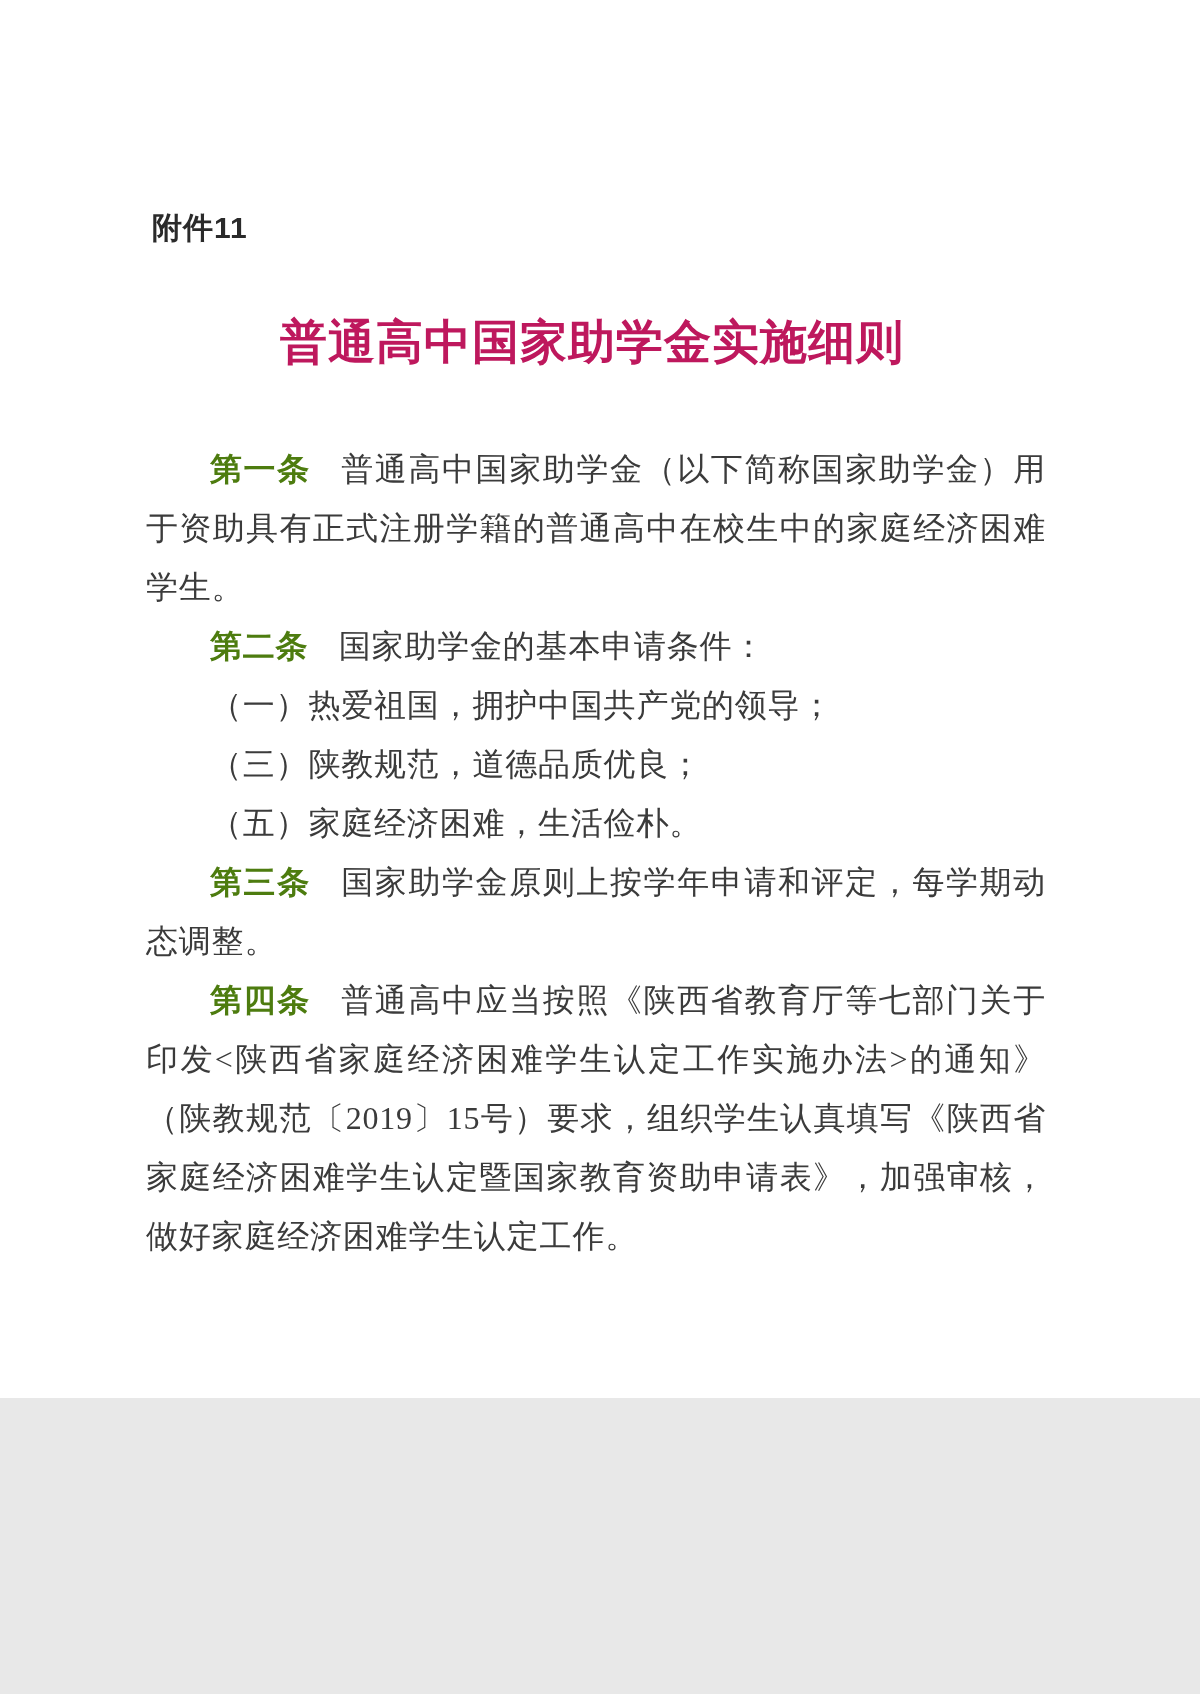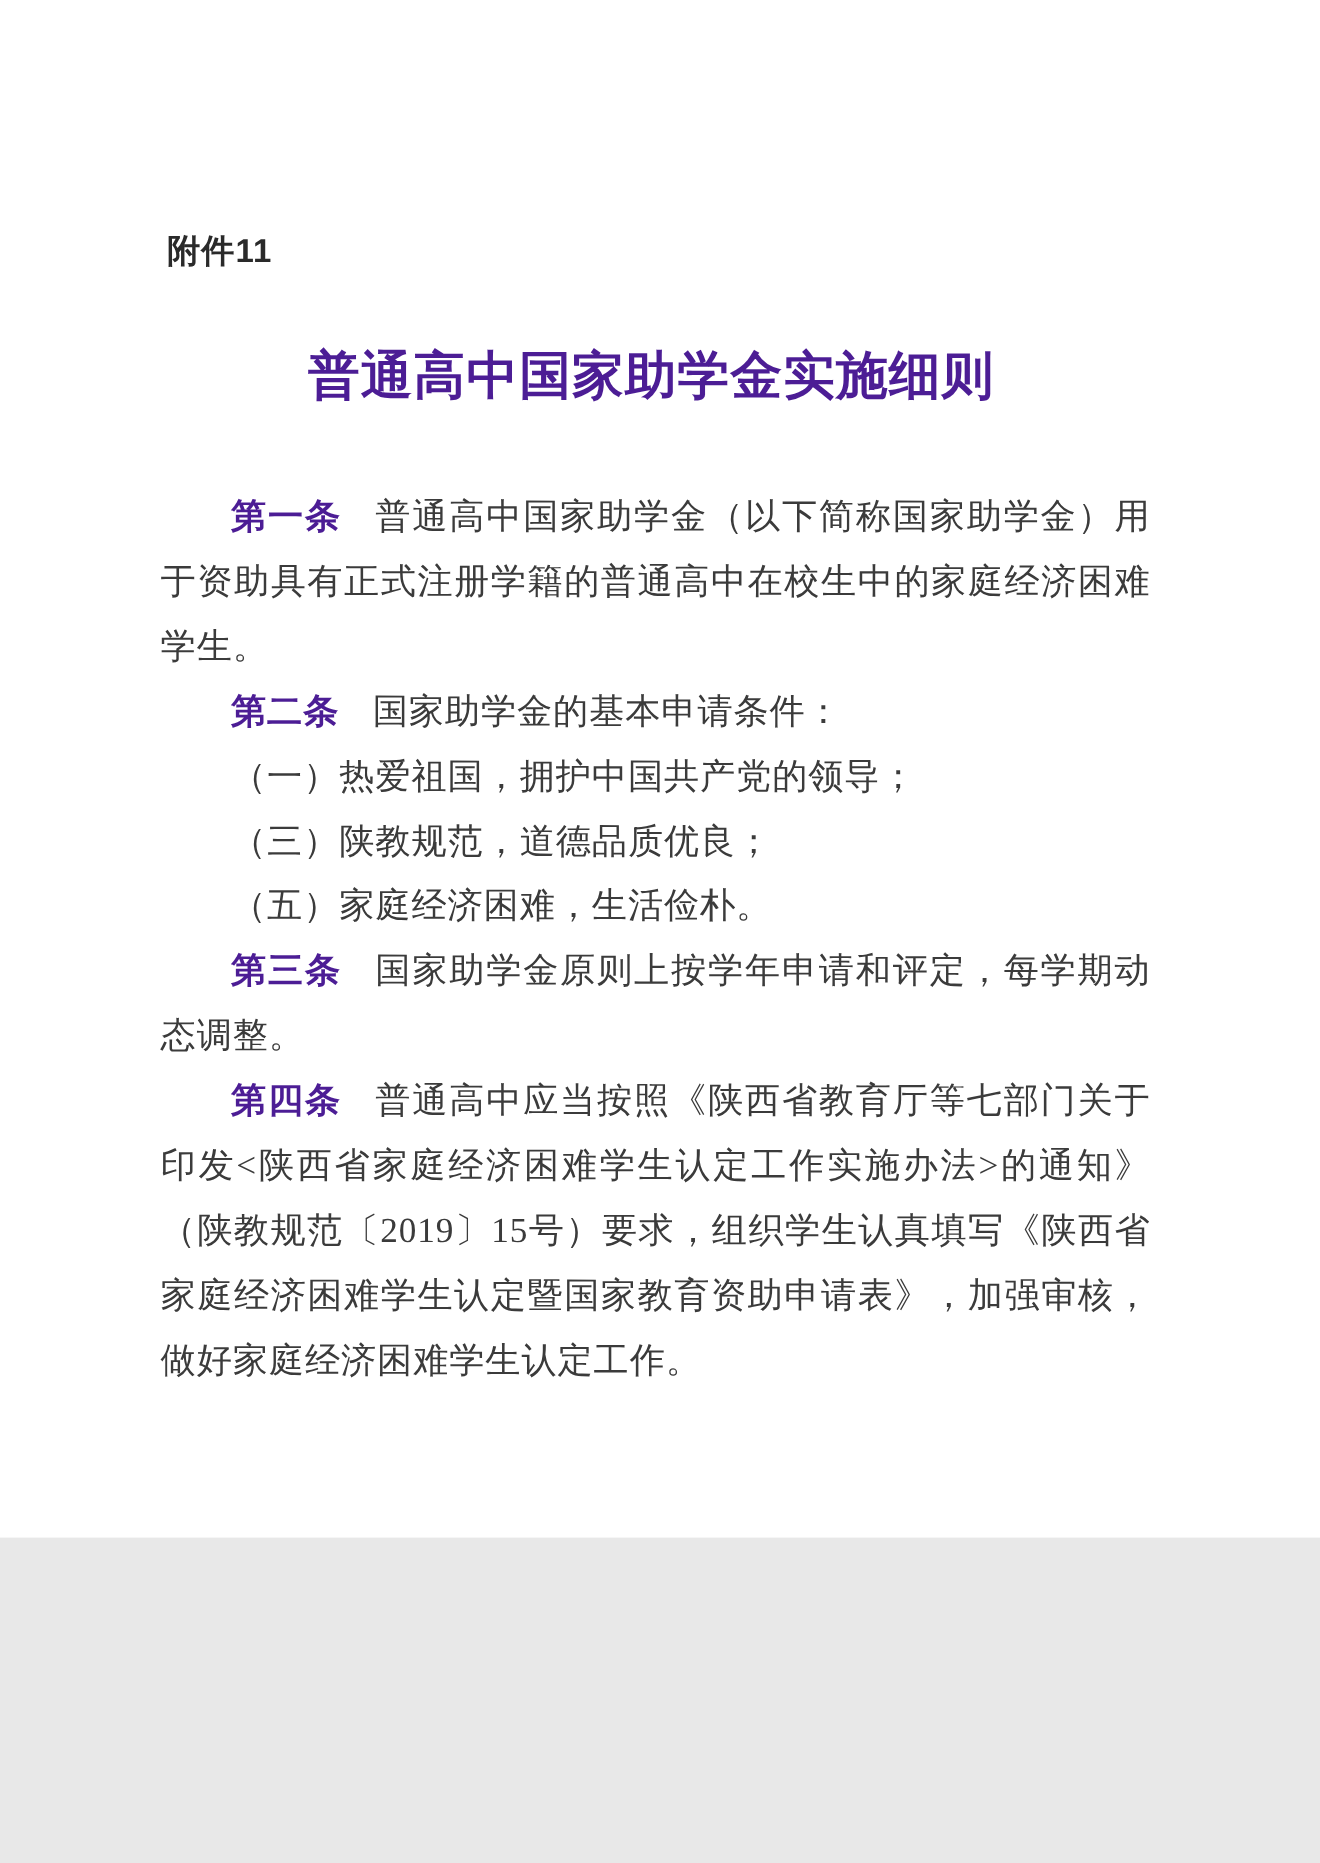--- a/index.html
+++ b/index.html
@@ -29,42 +29,42 @@
   .doc-title {
     position: absolute;
     left: 0;
     top: 314px;
     width: 1184px; 
     margin: 0;
     text-align: center;
     font-size: 47px;
     line-height: 56px;
     font-weight: bold;
-    color: #4c1d95;
+    color: #be185d;
     letter-spacing: 1px;
   }
   .doc-body {
     position: absolute;
     left: 146px;
     top: 440px;
     width: 900px;
     font-size: 32px;
     line-height: 59px;
     letter-spacing: 0.8px;
     text-align: justify;
     color: #3b3b3b;
   }
   .para {
     margin: 0;
     text-indent: 2em;
   }
   .term {
     font-family: "Liberation Sans", "DejaVu Sans", sans-serif;
     font-weight: bold;
-    color: #4c1d95;
+    color: #4d7c0f;
     margin-right: 0.95em;
   }
   .page-number {
     position: absolute;
     top: 1508px;
     right: 191px;
     font-size: 29px;
     color: #333333;
     letter-spacing: 1px;
   }

